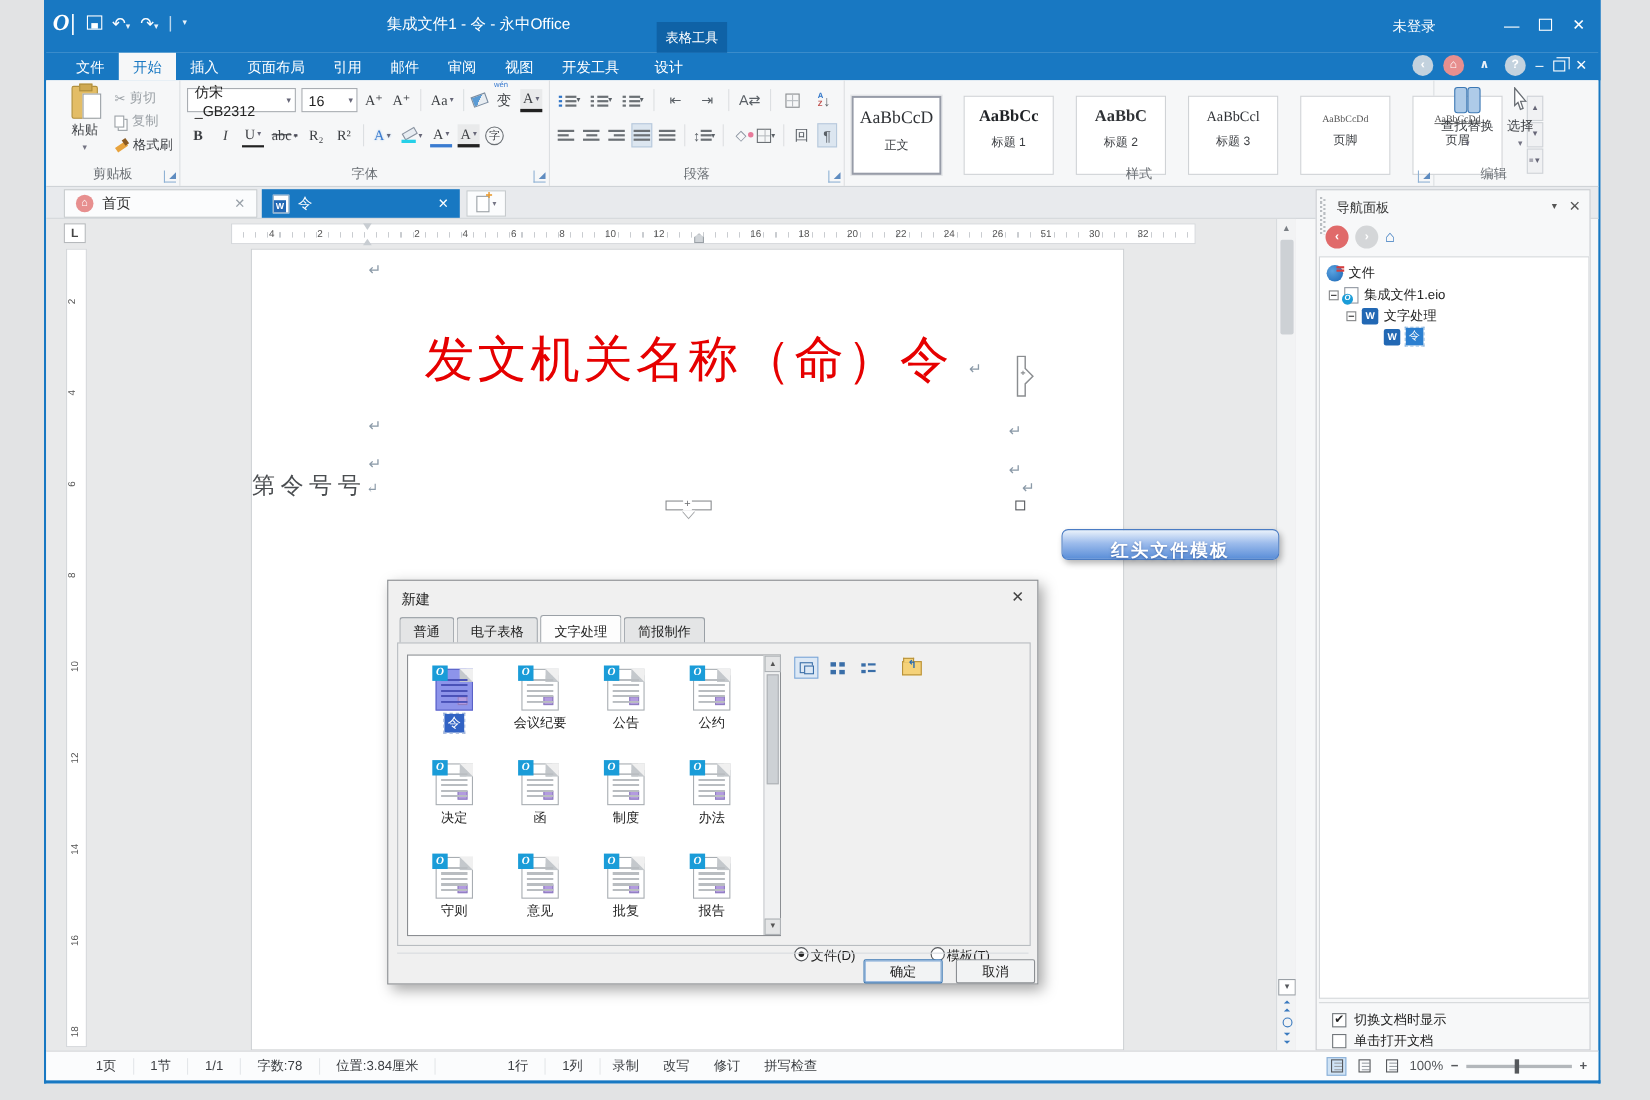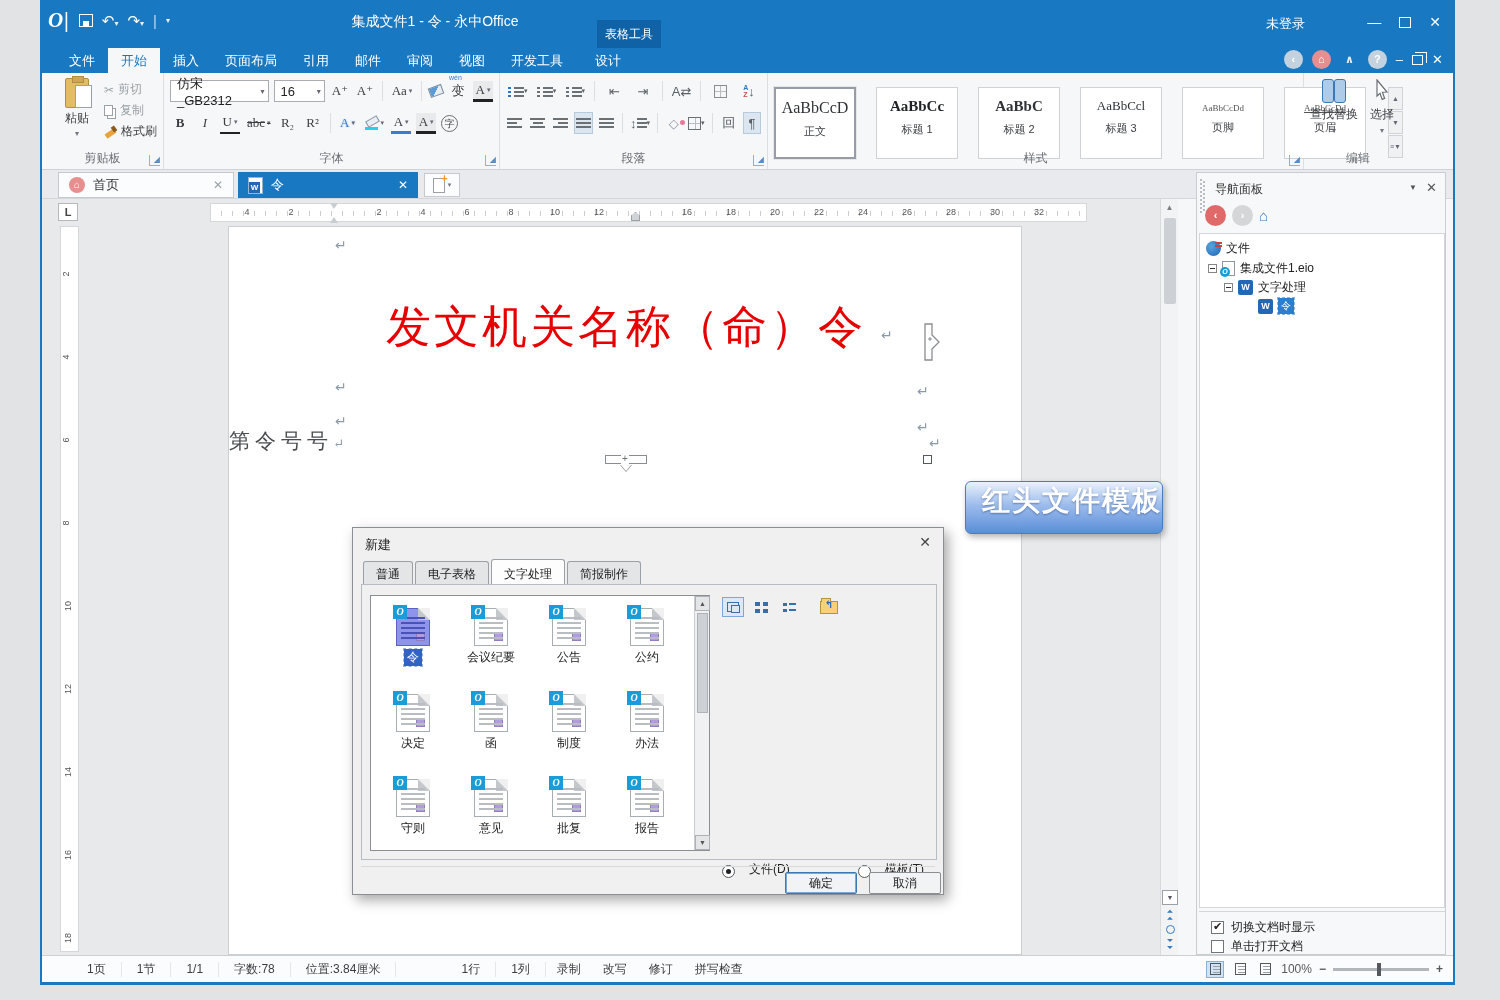--- a/index.html
+++ b/index.html
@@ -169,23 +169,23 @@
   .sqmark{position:absolute;left:694px;top:228px;width:9px;height:9px;border:1px solid #55585c}
   .vscroll{position:absolute;right:0;top:0;width:18px;height:756px;background:#f2f3f4;border-left:1px solid #d8dbde}
   .vs-btn{width:16px;height:16px;margin:1px auto;background:#f2f3f4;color:#7a7f84;font-size:8px;text-align:center;line-height:16px}
   .vs-thumb{width:12px;height:86px;margin:2px auto;background:#cdd1d5;border-radius:2px}
   .vs-bottom{position:absolute;bottom:4px;left:0;width:18px;display:flex;flex-direction:column;align-items:center;gap:3px}
   .vs-box{width:16px;height:15px;background:#fff;border:1px solid #9aa0a6;color:#55585c;font-size:7px;line-height:14px;text-align:center}
   .bluenav{color:#3a7abf;font-size:8px;line-height:7px;text-align:center}
   .ringo{width:9px;height:9px;border:1.5px solid #3a7abf;border-radius:50%}
 
   
-  .callout{position:absolute;left:965px;top:481px;width:198px;height:53px;border-radius:6px;
+  .callout{position:absolute;left:965px;top:481px;width:198px;height:28px;border-radius:6px;
     background:linear-gradient(#eaf2fb,#9dbcec 45%,#5a8ed8);border:1px solid #4a7cc4;
-    color:#fff;font-size:28px;font-weight:bold;text-align:right;line-height:37px;letter-spacing:2px;
+    color:#fff;font-size:16px;font-weight:bold;text-align:center;line-height:37px;letter-spacing:2px;
     box-shadow:2px 3px 6px rgba(0,0,0,.3);text-shadow:0 1px 2px rgba(30,60,120,.5)}
 
   
   .dialog{position:absolute;left:352px;top:527px;width:592px;height:368px;background:#f0f0f0;border:1px solid #8b8e92;
     box-shadow:4px 5px 12px rgba(0,0,0,.35);font-size:12px;color:#222}
   .dlg-title{position:absolute;left:12px;top:8px;font-size:13px}
   .dlg-x{position:absolute;right:12px;top:6px;font-size:14px;color:#444}
   .dlg-tabs{position:absolute;left:10px;top:33px;display:flex}
   .dtab2{padding:4px 12px;border:1px solid #9aa0a6;border-bottom:none;background:#e4e5e6;border-radius:3px 3px 0 0;margin-right:2px}
   .dtab2.active{background:#fdfdfd;position:relative;top:-2px;padding-top:6px}
@@ -221,21 +221,21 @@
   .folderup{width:18px;height:13px;background:#f5d279;border:1px solid #b8923a;position:relative;margin-left:14px}
   .folderup::before{content:"";position:absolute;left:0;top:-4px;width:8px;height:3px;background:#f5d279;border:1px solid #b8923a;border-bottom:none}
   .folderup::after{content:"↰";position:absolute;left:4px;top:-3px;color:#2268b4;font-weight:bold;font-size:10px}
   .groupbox{position:absolute;left:360px;top:46px;width:218px;height:218px;border:1px solid #b0b3b6}
   .gb-label{position:absolute;left:10px;top:-8px;background:#f0f0f0;padding:0 4px;font-size:12px}
   .pv-page{position:absolute;left:44px;top:12px;width:130px;height:194px;background:#fff;border:1px solid #8e9194;overflow:hidden}
   .pv-title{margin-top:28px;text-align:center;font-size:8px;color:#d43c3c;font-family:"Liberation Serif",serif;white-space:nowrap;transform:scale(.85)}
   .pv-line{height:2px;background:#a9adb2;margin:0 18px}
   .pv-crop{position:absolute;width:6px;height:6px;border:1px solid #c9ccd0}
   .radios{position:absolute;left:360px;top:276px;display:flex;gap:68px;align-items:center}
-  .radio{display:flex;align-items:flex-end;gap:14px}
+  .radio{display:flex;align-items:flex-start;gap:2px}
   .rdot{width:13px;height:13px;border-radius:50%;border:1px solid #55585c;background:#fff;position:relative}
   .rdot.on::after{content:"";position:absolute;left:3px;top:3px;width:5px;height:5px;border-radius:50%;background:#222}
   .dlg-btnrow{position:absolute;left:8px;right:8px;top:338px;border-top:1px solid #d8dbde;height:30px}
   .dbtn{position:absolute;top:5px;width:72px;height:22px;background:#f2f3f4;border:1px solid #8b8e92;border-radius:2px;
     text-align:center;line-height:20px;font-size:12px}
   .dbtn.ok{left:424px;border:1px solid #3c78b4;box-shadow:0 0 0 1px #7da7d8 inset}
   .dbtn.cancel{left:508px}
 
   
   .navpanel{position:absolute;left:1196px;top:172px;width:250px;height:783px;background:#f7f8f9;border:1px solid #c9ccd0}
@@ -558,21 +558,21 @@
       <i class="rn" style="left:250px">6</i>
       <i class="rn" style="left:294px">8</i>
       <i class="rn" style="left:338px">10</i>
       <i class="rn" style="left:382px">12</i>
       <i class="rn" style="left:470px">16</i>
       <i class="rn" style="left:514px">18</i>
       <i class="rn" style="left:558px">20</i>
       <i class="rn" style="left:602px">22</i>
       <i class="rn" style="left:646px">24</i>
       <i class="rn" style="left:690px">26</i>
-      <i class="rn" style="left:734px">28</i>
+      <i class="rn" style="left:734px">51</i>
       <i class="rn" style="left:778px">30</i>
       <i class="rn" style="left:822px">32</i>
       <span class="hind"></span>
       <span class="hind2"></span>
     </div>
 
     <div class="vruler">
       <i class="rnv" style="top:42px">2</i>
       <i class="rnv" style="top:125px">4</i>
       <i class="rnv" style="top:208px">6</i>

